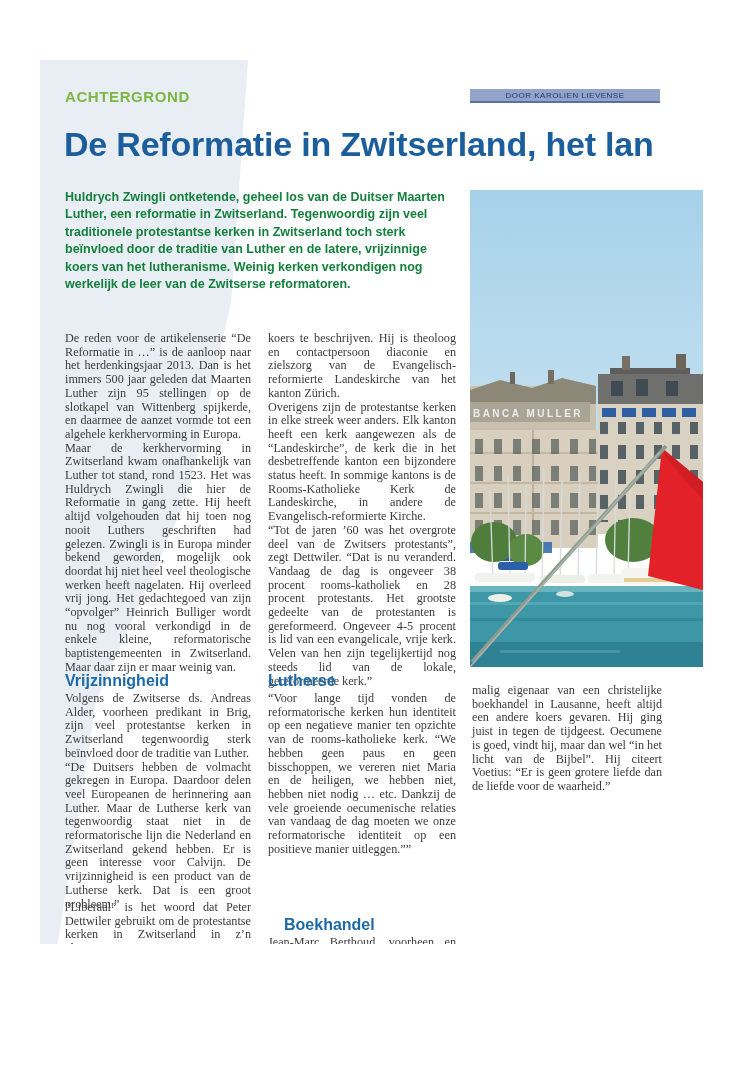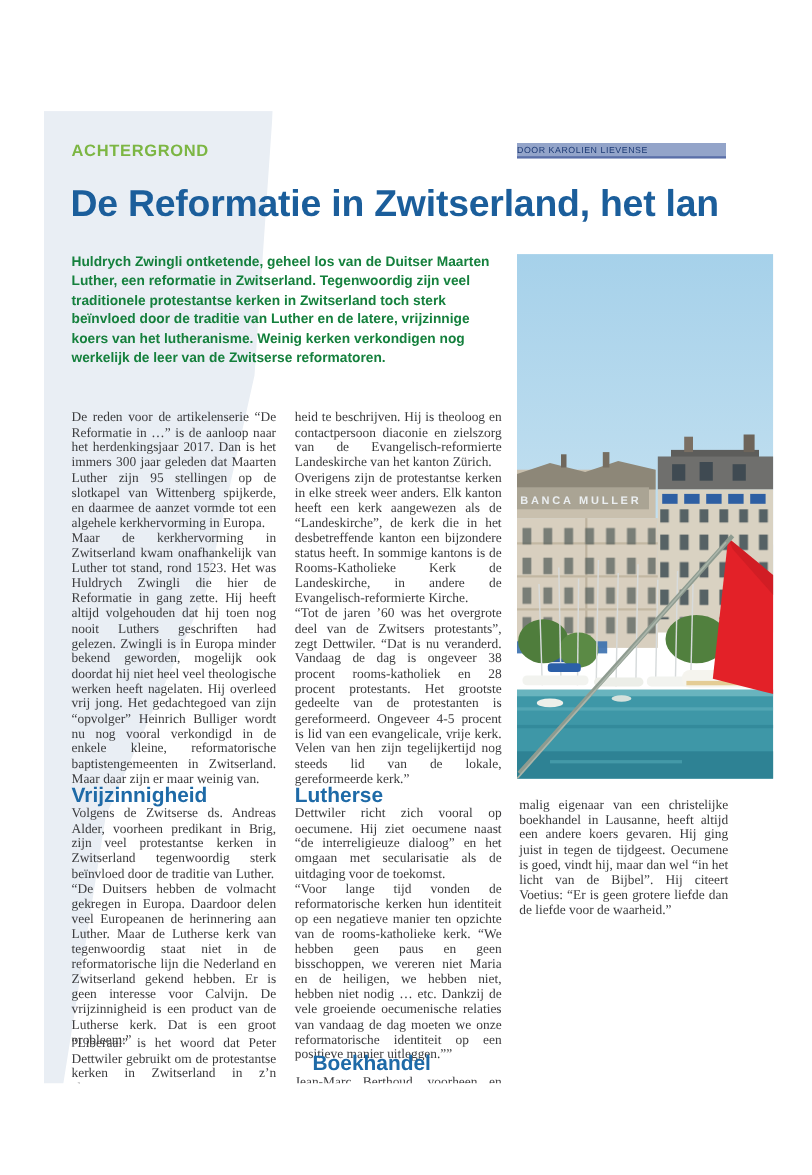--- a/index.html
+++ b/index.html
@@ -1,33 +1,33 @@
 <!DOCTYPE html>
 <html><head>
 <meta charset="utf-8">
 <style>
   html,body{margin:0;padding:0;background:#ffffff;}
   .page{position:relative;width:738px;height:944px;background:#ffffff;overflow:hidden;
-        font-family:"Liberation Serif",serif;margin-top:41px;}
+        font-family:"Liberation Serif",serif;}
   .wedge{position:absolute;left:40px;top:60px;width:208px;height:890px;background:#e9eef4;
          clip-path:polygon(0 0,100% 0,92% 27%,71% 49%,27% 72%,8% 100%,0 100%);}
   .kicker{position:absolute;left:65px;top:88px;font-family:"Liberation Sans",sans-serif;
           font-weight:bold;font-size:15px;letter-spacing:.6px;color:#7cb643;}
   .byline-bar{position:absolute;left:470px;top:89px;width:190px;height:12px;background:#93a4c9;
-          border-bottom:2px solid #5a6fa8;display:flex;align-items:center;}
+          border-bottom:2px solid #5a6fa8;display:flex;align-items:center;justify-content:center;}
   .byline{font-family:"Liberation Sans",sans-serif;font-size:8px;color:#1d3a75;letter-spacing:.5px;}
   .title{position:absolute;left:64px;top:125px;width:674px;font-family:"Liberation Sans",sans-serif;
          font-weight:bold;font-size:34px;letter-spacing:-0.2px;color:#1b5e9b;
          white-space:nowrap;overflow:hidden;}
   .intro{position:absolute;left:65px;top:189px;width:392px;font-family:"Liberation Sans",sans-serif;
          font-weight:bold;font-size:12.5px;line-height:17.4px;color:#15803d;text-align:left;}
   .col{position:absolute;text-align:justify;font-size:12.2px;line-height:13.7px;color:#3b3b3d;}
   .col p{margin:0;}
   .h{position:absolute;font-family:"Liberation Sans",sans-serif;font-weight:bold;
-     font-size:19px;color:#1e6aa7;}
+     font-size:16px;color:#1e6aa7;}
   .c1{left:65px;width:186px;}
   .c2{left:268px;width:188px;}
   .c3{left:472px;width:190px;}
   .photo{position:absolute;left:470px;top:190px;width:233px;height:477px;}
   .pagenum{position:absolute;left:64px;top:957px;font-family:"Liberation Sans",sans-serif;
            font-weight:bold;font-size:20px;color:#1b5e9b;}
   .mag{position:absolute;left:90px;top:965px;font-family:"Liberation Sans",sans-serif;
        font-size:15px;color:#7cb643;}
 </style>
 </head>
@@ -148,40 +148,39 @@
       <polygon points="192,258 233,292 233,310 196,268" fill="#c41b22" opacity="0.6"></polygon>
     </g>
 
     <g>
       <line x1="2" y1="472" x2="196" y2="256" stroke="#8e9b90" stroke-width="4"></line>
       <line x1="0" y1="477" x2="190" y2="262" stroke="#aab5aa" stroke-width="1.5"></line>
     </g>
   </svg>
 
   <div class="col c1" style="top:332px;">
-    <p>De reden voor de artikelenserie “De Reformatie in …” is de aanloop naar het herdenkingsjaar 2017. Dan is het immers 300 jaar geleden dat Maarten Luther zijn 95 stellingen op de slotkapel van Wittenberg spijkerde, en daarmee de aanzet vormde tot een algehele kerkhervorming in Europa.</p>
+    <p>De reden voor de artikelenserie “De Reformatie in …” is de aanloop naar het herdenkingsjaar 2013. Dan is het immers 500 jaar geleden dat Maarten Luther zijn 95 stellingen op de slotkapel van Wittenberg spijkerde, en daarmee de aanzet vormde tot een algehele kerkhervorming in Europa.</p>
     <p>Maar de kerkhervorming in Zwitserland kwam onafhankelijk van Luther tot stand, rond 1523. Het was Huldrych Zwingli die hier de Reformatie in gang zette. Hij heeft altijd volgehouden dat hij toen nog nooit Luthers geschriften had gelezen. Zwingli is in Europa minder bekend geworden, mogelijk ook doordat hij niet heel veel theologische werken heeft nagelaten. Hij overleed vrij jong. Het gedachtegoed van zijn “opvolger” Heinrich Bulliger wordt nu nog vooral verkondigd in de enkele kleine, reformatorische baptistengemeenten in Zwitserland. Maar daar zijn er maar weinig van.</p>
   </div>
   <div class="h" style="left:65px;top:672px;">Vrijzinnigheid</div>
   <div class="col c1" style="top:901px;">
     <p>“Liberaal” is het woord dat Peter Dettwiler gebruikt om de protestantse kerken in Zwitserland in z’n algemeen-</p>
   </div>
   <div class="col c1" style="top:692px;">
     <p>Volgens de Zwitserse ds. Andreas Alder, voorheen predikant in Brig, zijn veel protestantse kerken in Zwitserland tegenwoordig sterk beïnvloed door de traditie van Luther.</p>
     <p>“De Duitsers hebben de volmacht gekregen in Europa. Daardoor delen veel Europeanen de herinnering aan Luther. Maar de Lutherse kerk van tegenwoordig staat niet in de reformatorische lijn die Nederland en Zwitserland gekend hebben. Er is geen interesse voor Calvijn. De vrijzinnigheid is een product van de Lutherse kerk. Dat is een groot probleem.”</p>
   </div>
 
   <div class="col c2" style="top:332px;">
-    <p>heid te beschrijven. Hij is theoloog en contactpersoon diaconie en zielszorg van de Evangelisch-reformierte Landeskirche van het kanton Zürich.</p>
+    <p>koers te beschrijven. Hij is theoloog en contactpersoon diaconie en zielszorg van de Evangelisch-reformierte Landeskirche van het kanton Zürich.</p>
     <p>Overigens zijn de protestantse kerken in elke streek weer anders. Elk kanton heeft een kerk aangewezen als de “Landeskirche”, de kerk die in het desbetreffende kanton een bijzondere status heeft. In sommige kantons is de Rooms-Katholieke Kerk de Landeskirche, in andere de Evangelisch-reformierte Kirche.</p>
     <p>“Tot de jaren ’60 was het overgrote deel van de Zwitsers protestants”, zegt Dettwiler. “Dat is nu veranderd. Vandaag de dag is ongeveer 38 procent rooms-katholiek en 28 procent protestants. Het grootste gedeelte van de protestanten is gereformeerd. Ongeveer 4-5 procent is lid van een evangelicale, vrije kerk. Velen van hen zijn tegelijkertijd nog steeds lid van de lokale, gereformeerde kerk.”</p>
   </div>
   <div class="h" style="left:268px;top:672px;">Lutherse</div>
   <div class="col c2" style="top:692px;">
-    <p>Dettwiler richt zich vooral op oecumene. Hij ziet oecumene naast “de interreligieuze dialoog” en het omgaan met secularisatie als de uitdaging voor de toekomst.</p>
     <p>“Voor lange tijd vonden de reformatorische kerken hun identiteit op een negatieve manier ten opzichte van de rooms-katholieke kerk. “We hebben geen paus en geen bisschoppen, we vereren niet Maria en de heiligen, we hebben niet, hebben niet nodig … etc. Dankzij de vele groeiende oecumenische relaties van vandaag de dag moeten we onze reformatorische identiteit op een positieve manier uitleggen.””</p>
   </div>
   <div class="h" style="left:268px;top:916px;padding-left:16px;">Boekhandel</div>
   <div class="col c2" style="top:936px;">
     <p>Jean-Marc Berthoud, voorheen en voor-</p>
   </div>
 
   <div class="col c3" style="top:684px;">
     <p>malig eigenaar van een christelijke boekhandel in Lausanne, heeft altijd een andere koers gevaren. Hij ging juist in tegen de tijdgeest. Oecumene is goed, vindt hij, maar dan wel “in het licht van de Bijbel”. Hij citeert Voetius: “Er is geen grotere liefde dan de liefde voor de waarheid.”</p>
   </div>

